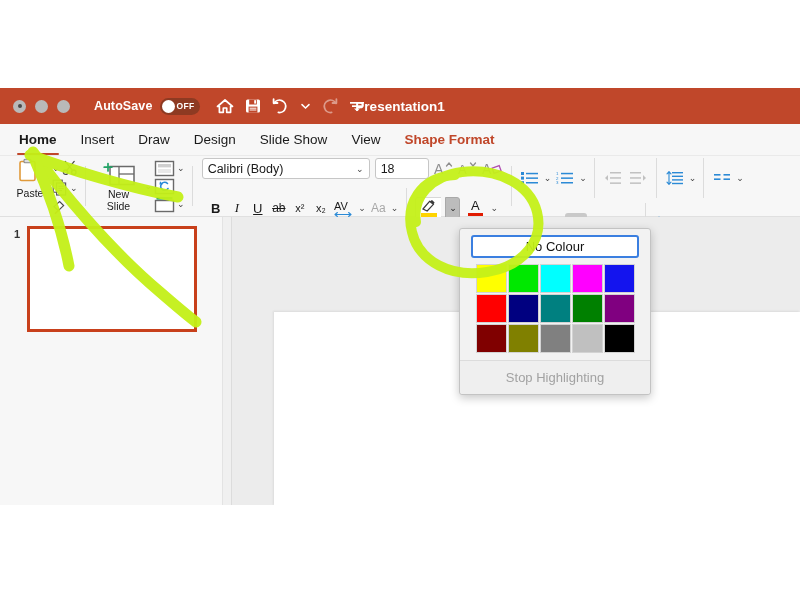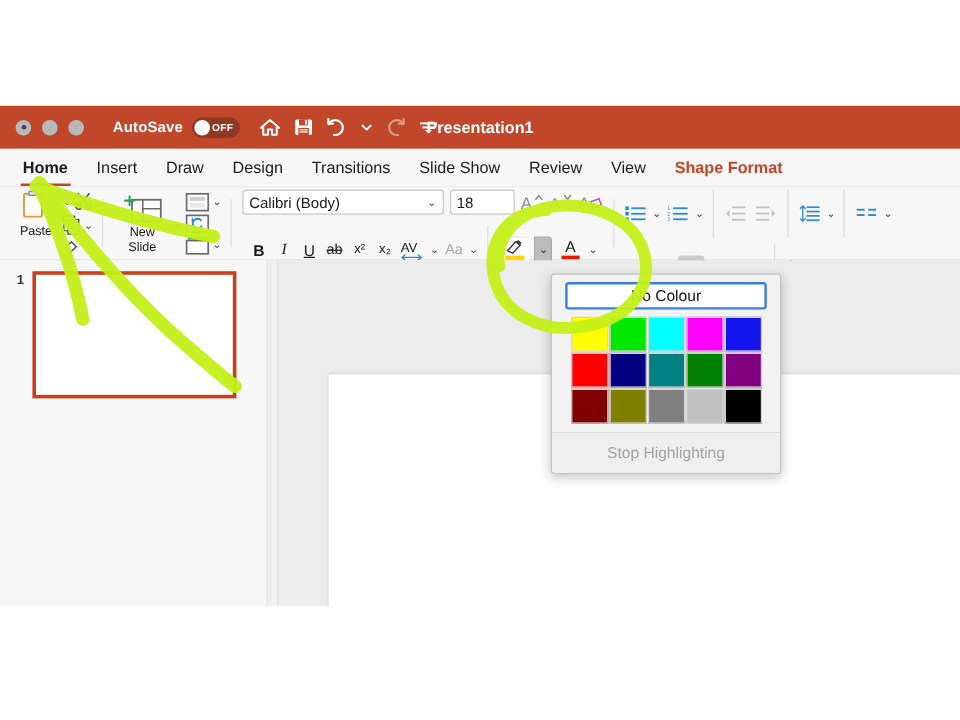--- a/index.html
+++ b/index.html
@@ -267,27 +267,21 @@
       <div class="tab">
           <span>Insert</span>
         </div>
       <div class="tab">
           <span>Draw</span>
         </div>
       <div class="tab">
           <span>Design</span>
         </div>
       <div class="tab">
-          <span>Transitions</span>
-        </div>
-      <div class="tab">
           <span>Slide Show</span>
-        </div>
-      <div class="tab">
-          <span>Review</span>
         </div>
       <div class="tab">
           <span>View</span>
         </div>
       <div class="tab contextual">
           <span>Shape Format</span>
         </div>
     </div>
 
     <div class="ribbon">

